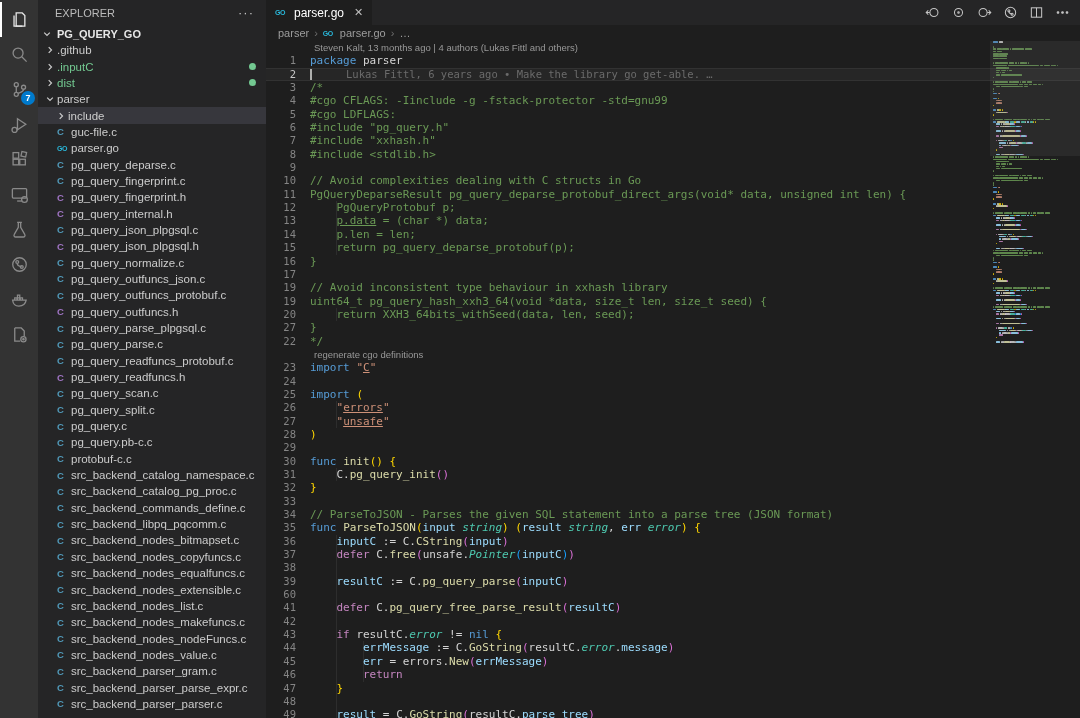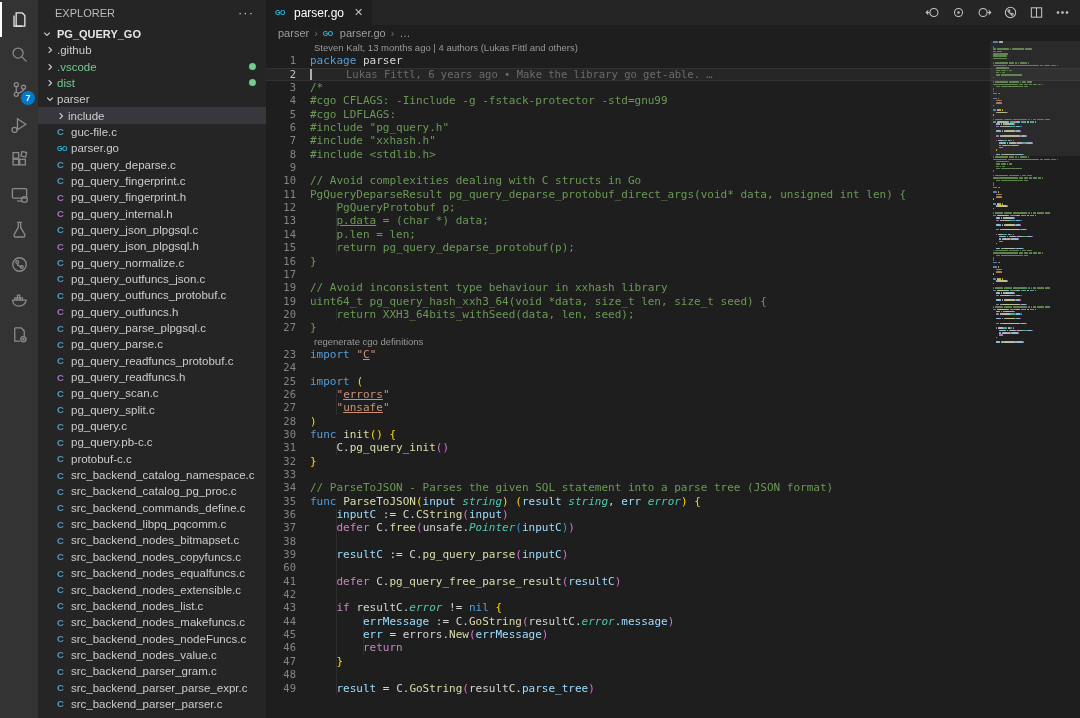--- a/index.html
+++ b/index.html
@@ -156,21 +156,21 @@
             </svg>
           </span>
           <span class="lbl">.github</span>
         </div>
         <div class="titem greenname" title=".vscode">
           <span class="chev">
             <svg viewBox="0 0 8 8" fill="none" stroke="currentColor" stroke-width="1.2">
               <path d="M2.7 1.2 5.5 4 2.7 6.8"></path>
             </svg>
           </span>
-          <span class="lbl">.vscode</span>
+          <span class="lbl">.inputC</span>
           <span class="gdot"></span>
         </div>
         <div class="titem greenname" title="dist">
           <span class="chev">
             <svg viewBox="0 0 8 8" fill="none" stroke="currentColor" stroke-width="1.2">
               <path d="M2.7 1.2 5.5 4 2.7 6.8"></path>
             </svg>
           </span>
           <span class="lbl">dist</span>
           <span class="gdot"></span>
@@ -418,27 +418,29 @@
           <div class="row"><span class="num">12</span><i class="guide" style="left: 70.45px;"></i><span class="codetxt"><span class="cm">    PgQueryProtobuf p;</span></span></div>
           <div class="row"><span class="num">13</span><i class="guide" style="left: 70.45px;"></i><span class="codetxt"><span class="cm">    </span><span class="cm u">p.data</span><span class="cm"> = (char *) data;</span></span></div>
           <div class="row"><span class="num">14</span><i class="guide" style="left: 70.45px;"></i><span class="codetxt"><span class="cm">    p.len = len;</span></span></div>
           <div class="row"><span class="num">15</span><i class="guide" style="left: 70.45px;"></i><span class="codetxt"><span class="cm">    return pg_query_deparse_protobuf(p);</span></span></div>
           <div class="row"><span class="num">16</span><span class="codetxt"><span class="cm">}</span></span></div>
           <div class="row"><span class="num">17</span><span class="codetxt"></span></div>
           <div class="row"><span class="num">19</span><span class="codetxt"><span class="cm">// Avoid inconsistent type behaviour in xxhash library</span></span></div>
           <div class="row"><span class="num">19</span><span class="codetxt"><span class="cm">uint64_t pg_query_hash_xxh3_64(void *data, size_t len, size_t seed) {</span></span></div>
           <div class="row"><span class="num">20</span><i class="guide" style="left: 70.45px;"></i><span class="codetxt"><span class="cm">    return XXH3_64bits_withSeed(data, len, seed);</span></span></div>
           <div class="row"><span class="num">27</span><span class="codetxt"><span class="cm">}</span></span></div>
+          <div class="row"><span class="num">22</span><span class="codetxt"><span class="cm">*/</span></span></div>
           <div class="row lens">regenerate cgo definitions</div>
           <div class="row"><span class="num">23</span><span class="codetxt"><span class="kw">import</span><span class="pl"> </span><span class="str">"</span><span class="str u">C</span><span class="str">"</span></span></div>
           <div class="row"><span class="num">24</span><span class="codetxt"></span></div>
           <div class="row"><span class="num">25</span><span class="codetxt"><span class="kw">import</span><span class="pl"> </span><span class="pu1">(</span></span></div>
           <div class="row"><span class="num">26</span><i class="guide" style="left: 70.45px;"></i><span class="codetxt"><span class="pl">    </span><span class="str">"</span><span class="str u">errors</span><span class="str">"</span></span></div>
           <div class="row"><span class="num">27</span><i class="guide" style="left: 70.45px;"></i><span class="codetxt"><span class="pl">    </span><span class="str">"</span><span class="str u">unsafe</span><span class="str">"</span></span></div>
           <div class="row"><span class="num">28</span><span class="codetxt"><span class="pu1">)</span></span></div>
+          <div class="row"><span class="num">29</span><span class="codetxt"></span></div>
           <div class="row"><span class="num">30</span><span class="codetxt"><span class="kw">func</span><span class="pl"> </span><span class="fn">init</span><span class="pu1">()</span><span class="pl"> </span><span class="pu1">{</span></span></div>
           <div class="row"><span class="num">31</span><i class="guide" style="left: 70.45px;"></i><span class="codetxt"><span class="pl">    C.</span><span class="fn">pg_query_init</span><span class="pu2">()</span></span></div>
           <div class="row"><span class="num">32</span><span class="codetxt"><span class="pu1">}</span></span></div>
           <div class="row"><span class="num">33</span><span class="codetxt"></span></div>
           <div class="row"><span class="num">34</span><span class="codetxt"><span class="cm">// ParseToJSON - Parses the given SQL statement into a parse tree (JSON format)</span></span></div>
           <div class="row"><span class="num">35</span><span class="codetxt"><span class="kw">func</span><span class="pl"> </span><span class="fn">ParseToJSON</span><span class="pu1">(</span><span class="vr">input</span><span class="pl"> </span><span class="ty">string</span><span class="pu1">)</span><span class="pl"> </span><span class="pu1">(</span><span class="vr">result</span><span class="pl"> </span><span class="ty">string</span><span class="pl">, </span><span class="vr">err</span><span class="pl"> </span><span class="ty">error</span><span class="pu1">)</span><span class="pl"> </span><span class="pu1">{</span></span></div>
           <div class="row"><span class="num">36</span><i class="guide" style="left: 70.45px;"></i><span class="codetxt"><span class="pl">    </span><span class="vr">inputC</span><span class="pl"> := </span><span class="pl">C.</span><span class="fn">CString</span><span class="pu2">(</span><span class="vr">input</span><span class="pu2">)</span></span></div>
           <div class="row"><span class="num">37</span><i class="guide" style="left: 70.45px;"></i><span class="codetxt"><span class="pl">    </span><span class="ctl">defer</span><span class="pl"> </span><span class="pl">C.</span><span class="fn">free</span><span class="pu2">(</span><span class="pl">unsafe</span><span class="pl">.</span><span class="ty">Pointer</span><span class="pu3">(</span><span class="vr">inputC</span><span class="pu3">)</span><span class="pu2">)</span></span></div>
           <div class="row"><span class="num">38</span><i class="guide" style="left: 70.45px;"></i><span class="codetxt"></span></div>
           <div class="row"><span class="num">39</span><i class="guide" style="left: 70.45px;"></i><span class="codetxt"><span class="pl">    </span><span class="vr">resultC</span><span class="pl"> := </span><span class="pl">C.</span><span class="fn">pg_query_parse</span><span class="pu2">(</span><span class="vr">inputC</span><span class="pu2">)</span></span></div>

